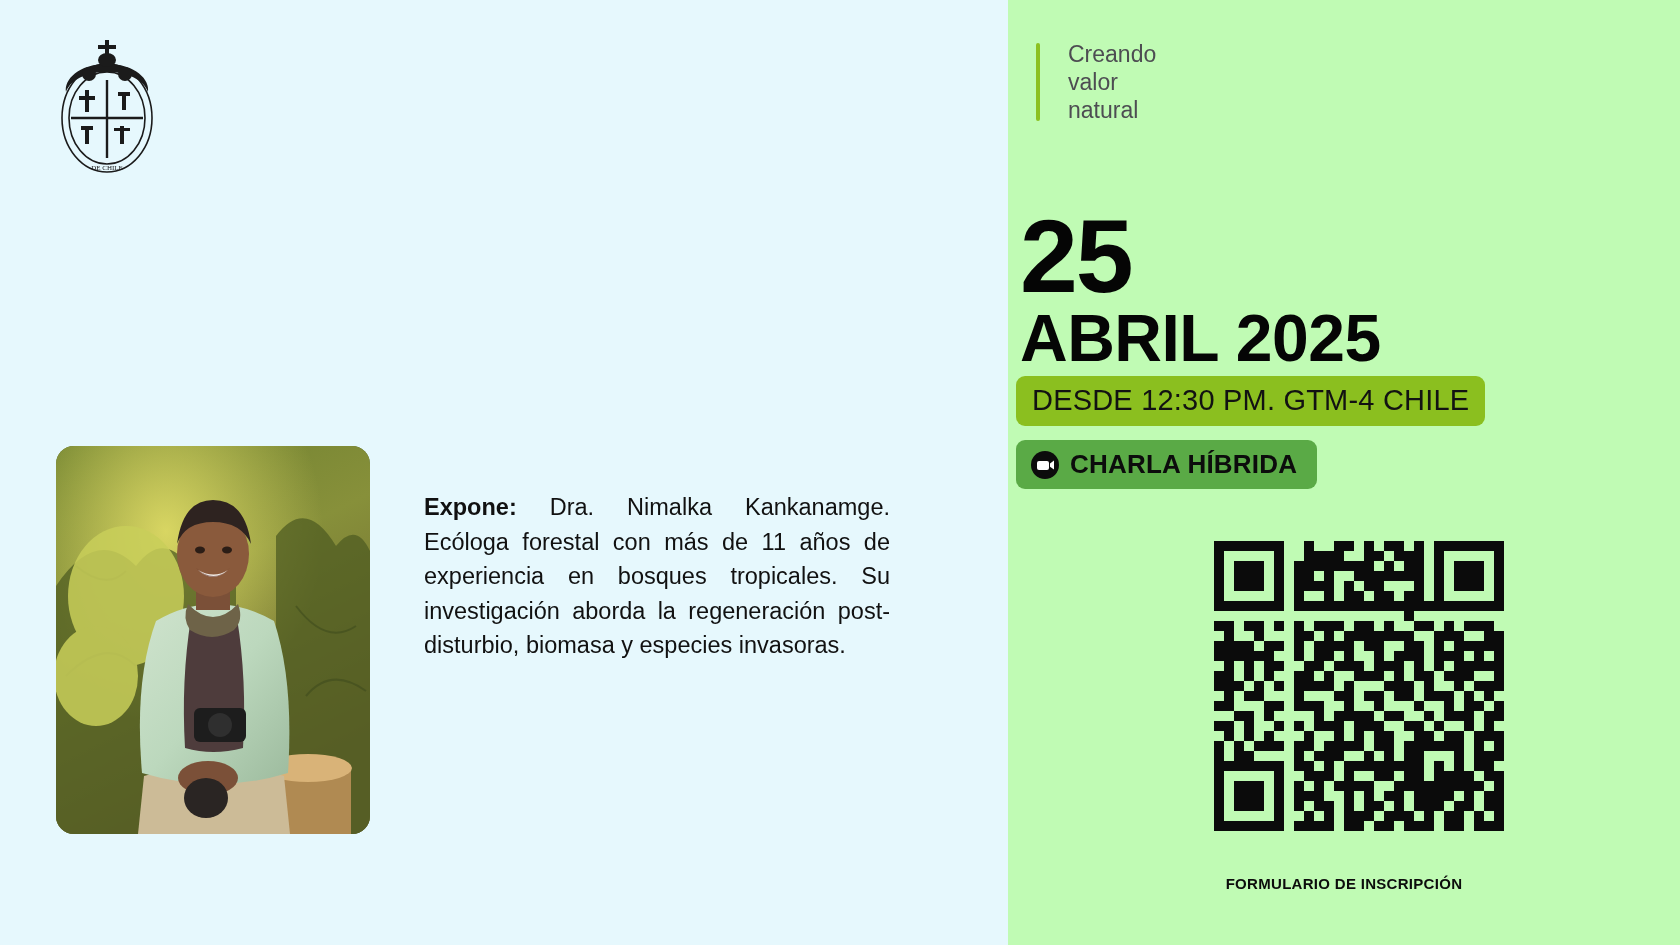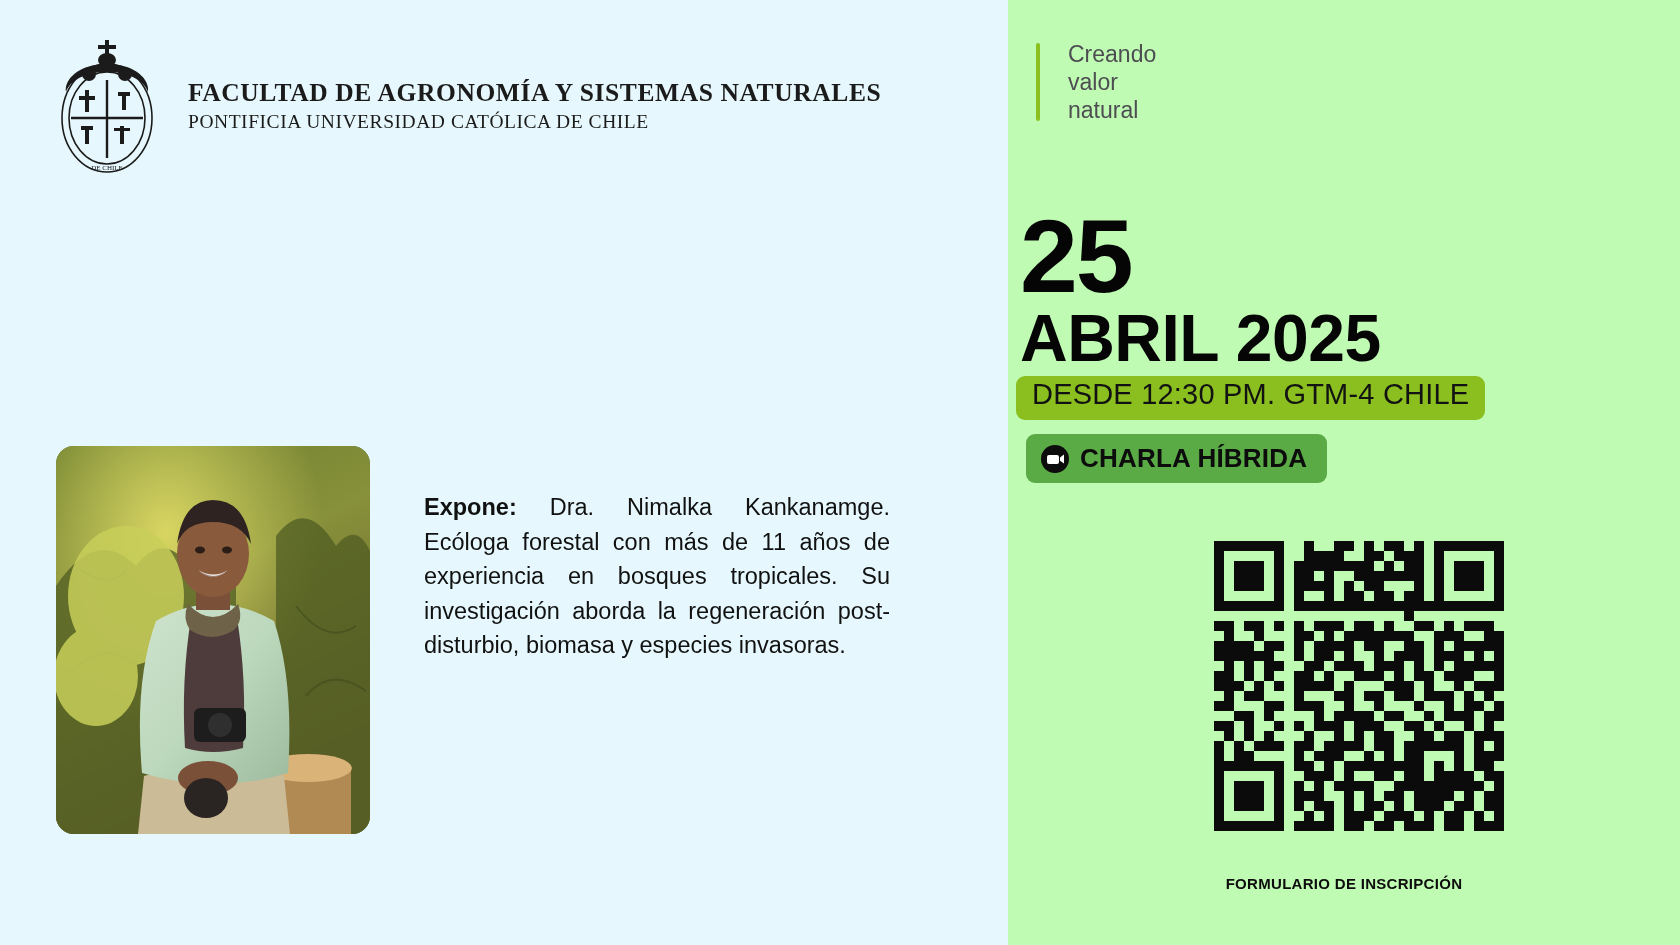--- a/index.html
+++ b/index.html
@@ -88,26 +88,26 @@
     letter-spacing:-2px;padding-left:6px;
   }
   .date-my{
     font-size:66px;line-height:56px;font-weight:700;color:#050505;
     letter-spacing:-.5px;padding-left:6px;margin-top:6px;
   }
   .time-pill{
     display:inline-block;margin-top:10px;margin-left:2px;
     background:#8bbf1f;color:#121212;
     font-size:29px;line-height:30px;font-weight:400;
-    padding:3px 16px 11px 16px;border-radius:9px;
+    padding:9px 16px 11px 16px;border-radius:9px;
     letter-spacing:.2px;
   }
   .mode-pill{
     display:flex;align-items:center;gap:10px;
-    width:fit-content;margin-top:14px;margin-left:12px;
+    width:fit-content;margin-top:14px;margin-left:2px;
     background:#5aaa46;color:#0c0c0c;
     font-size:26px;font-weight:700;letter-spacing:.2px;
     padding:9px 20px 9px 14px;border-radius:9px;
   }
   .cam-icon{width:30px;height:30px;flex:0 0 30px;}
 
   
   .qr-wrap{position:absolute;left:1087px;top:541px;width:290px;height:290px;}
   .qr-wrap svg{display:block;}
   .qr-caption{
@@ -145,24 +145,20 @@
             <path d="M70 62 h12 v4 h-12 z"></path>
               <path d="M74 66 h4 v14 h-4 z"></path>
             <path d="M33 96 h12 v4 h-12 z"></path>
               <path d="M37 100 h4 v14 h-4 z"></path>
             <path d="M72 96 h4 v18 h-4 z"></path>
               <path d="M66 98 h16 v3 h-16 z"></path>
           </g>
           <text x="59" y="140" font-size="7" text-anchor="middle" fill="#1b1b1b" font-family="Liberation Serif, serif">DE CHILE</text>
         </svg>
       </span>
-      <div class="uc-titles">
-        <div class="uc-line1">FACULTAD DE AGRONOMÍA Y SISTEMAS NATURALES</div>
-        <div class="uc-line2">PONTIFICIA UNIVERSIDAD CATÓLICA DE CHILE</div>
-      </div>
     </div>
 
 
     <div class="photo">
       <svg viewBox="0 0 314 388" preserveAspectRatio="xMidYMid slice" aria-hidden="true">
         <defs>
           <linearGradient id="bg" x1="0" y1="0" x2="0.4" y2="1">
             <stop offset="0" stop-color="#6c7f2e"></stop>
               <stop offset="0.45" stop-color="#87903a"></stop>
             <stop offset="1" stop-color="#6d6330"></stop>

